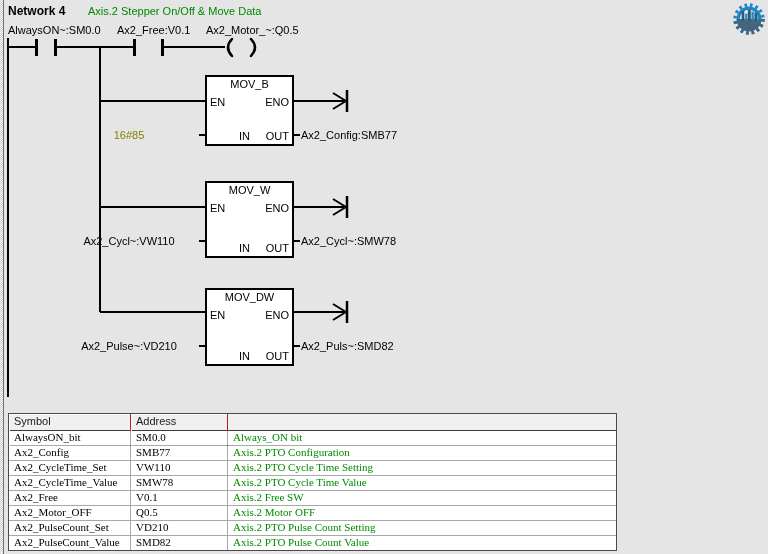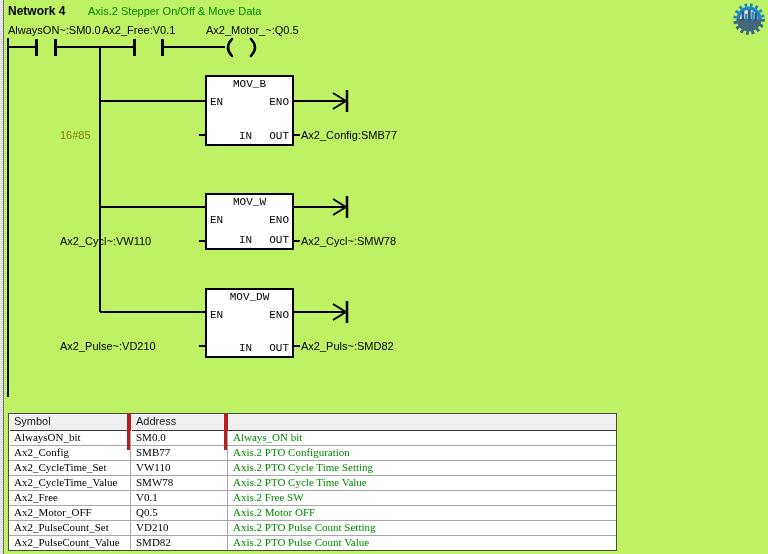--- a/index.html
+++ b/index.html
@@ -1,53 +1,53 @@
 <!DOCTYPE html>
 <html><head>
 <meta charset="utf-8">
 <style>
   html,body{margin:0;padding:0;background:#fff;}
   .app{
-    position:relative;width:768px;height:554px;overflow:hidden;background:#bef264;
+    position:relative;width:768px;height:554px;overflow:hidden;background:#e5e5e5;
     font-family:"Liberation Sans", sans-serif;font-size:11px;color:#000;
   }
   
   .edge-strip{
     position:absolute;left:0;top:0;width:3px;height:554px;
     background-image:
       linear-gradient(45deg,#c8c8c8 25%,transparent 25%,transparent 75%,#c8c8c8 75%),
       linear-gradient(45deg,#c8c8c8 25%,#ffffff 25%,#ffffff 75%,#c8c8c8 75%);
     background-size:2px 2px;background-position:0 0,1px 1px;
     border-right:1px solid #6e6e6e;
   }
   .net-label{position:absolute;left:8px;top:4px;font-weight:bold;font-size:12px;white-space:nowrap;}
   .net-title{position:absolute;left:88px;top:5px;color:#008a00;white-space:nowrap;}
   .ladder-svg{position:absolute;left:0;top:0;}
   .op-label{position:absolute;top:24px;height:13px;line-height:13px;white-space:nowrap;}
   .io-label{position:absolute;height:13px;line-height:13px;white-space:nowrap;}
-  .io-in{text-align:left;}
+  .io-in{text-align:center;}
   .olive{color:#808000;}
   .mov-block{
-    position:absolute;width:89px;border:2px solid #000;background:#fff;box-sizing:border-box;font-family:Liberation Mono, monospace;
+    position:absolute;width:89px;border:2px solid #000;background:#fff;box-sizing:border-box;
   }
   .mov-title{position:absolute;top:1px;left:0;right:0;text-align:center;white-space:nowrap;}
   .pin{position:absolute;line-height:13px;}
   .pin-en{left:3px;top:19px;}
   .pin-eno{right:3px;top:19px;}
   .pin-in{left:3px;bottom:1px;margin-left:29px;}
   .pin-out{right:3px;bottom:1px;margin-left:8px;}
   
   .symtable{
     position:absolute;left:8px;top:413px;width:609px;background:#fff;
     border:1px solid #4a4a4a;box-sizing:border-box;
   }
   .sym-head{display:grid;grid-template-columns:122px 97px 388px;height:16px;
     background:#f0f0f0;border-bottom:1px solid #3a3a3a;}
   .sym-head .cell{
-    border-right:4px solid #b91c1c;box-shadow:inset 1px 1px 0 #ffffff;
+    border-right:1px solid #b91c1c;box-shadow:inset 1px 1px 0 #ffffff;
     padding-left:5px;line-height:15px;white-space:nowrap;overflow:hidden;color:#1a1a1a;
   }
   .sym-head .cell:last-child{border-right:none;margin-top:36px;}
   .sym-row{display:grid;grid-template-columns:122px 97px 388px;height:14px;border-bottom:1px solid #a8a8a8;font-family:Liberation Serif, serif;}
   .sym-row:last-child{border-bottom:none;}
   .sym-row .cell{
     border-right:1px solid #a8a8a8;padding-left:5px;line-height:13px;
     white-space:nowrap;overflow:hidden;
   }
   .sym-row .cell.comment{color:#008a00;border-right:none;}
@@ -109,44 +109,44 @@
       <line x1="347" y1="196" x2="347" y2="218" stroke="#000" stroke-width="2.5"></line>
     </g>
     <g shape-rendering="auto">
       <line x1="294" y1="312" x2="344" y2="312" stroke="#000" stroke-width="2"></line>
       <path d="M333,304 L346,312 M333,320 L346,312" fill="none" stroke="#000" stroke-width="2"></path>
       <line x1="347" y1="301" x2="347" y2="323" stroke="#000" stroke-width="2.5"></line>
     </g>
   </svg>
 
   <div class="op-label" style="left:8px">AlwaysON~:SM0.0</div>
-  <div class="op-label" style="left:102px">Ax2_Free:V0.1</div>
+  <div class="op-label" style="left:117px">Ax2_Free:V0.1</div>
   <div class="op-label" style="left:206px">Ax2_Motor_~:Q0.5</div>
 
   <div class="mov-block" style="left:205px;top:75px;height:71px">
     <div class="mov-title">MOV_B</div>
     <div class="pin pin-en">EN</div>
     <div class="pin pin-eno">ENO</div>
     <div class="pin pin-in">IN</div>
     <div class="pin pin-out">OUT</div>
   </div>
   <div class="io-label io-in olive" style="left:60px;top:129px;width:138px">16#85</div>
   <div class="io-label" style="left:301px;top:129px">Ax2_Config:SMB77</div>
 
-  <div class="mov-block" style="left:205px;top:193px;height:57px">
+  <div class="mov-block" style="left:205px;top:181px;height:77px">
     <div class="mov-title">MOV_W</div>
     <div class="pin pin-en">EN</div>
     <div class="pin pin-eno">ENO</div>
     <div class="pin pin-in">IN</div>
     <div class="pin pin-out">OUT</div>
   </div>
   <div class="io-label io-in" style="left:60px;top:235px;width:138px">Ax2_Cycl~:VW110</div>
   <div class="io-label" style="left:301px;top:235px">Ax2_Cycl~:SMW78</div>
 
-  <div class="mov-block" style="left:205px;top:288px;height:70px">
+  <div class="mov-block" style="left:205px;top:288px;height:78px">
     <div class="mov-title">MOV_DW</div>
     <div class="pin pin-en">EN</div>
     <div class="pin pin-eno">ENO</div>
     <div class="pin pin-in">IN</div>
     <div class="pin pin-out">OUT</div>
   </div>
   <div class="io-label io-in" style="left:60px;top:340px;width:138px">Ax2_Pulse~:VD210</div>
   <div class="io-label" style="left:301px;top:340px">Ax2_Puls~:SMD82</div>
 
   <div class="symtable">

